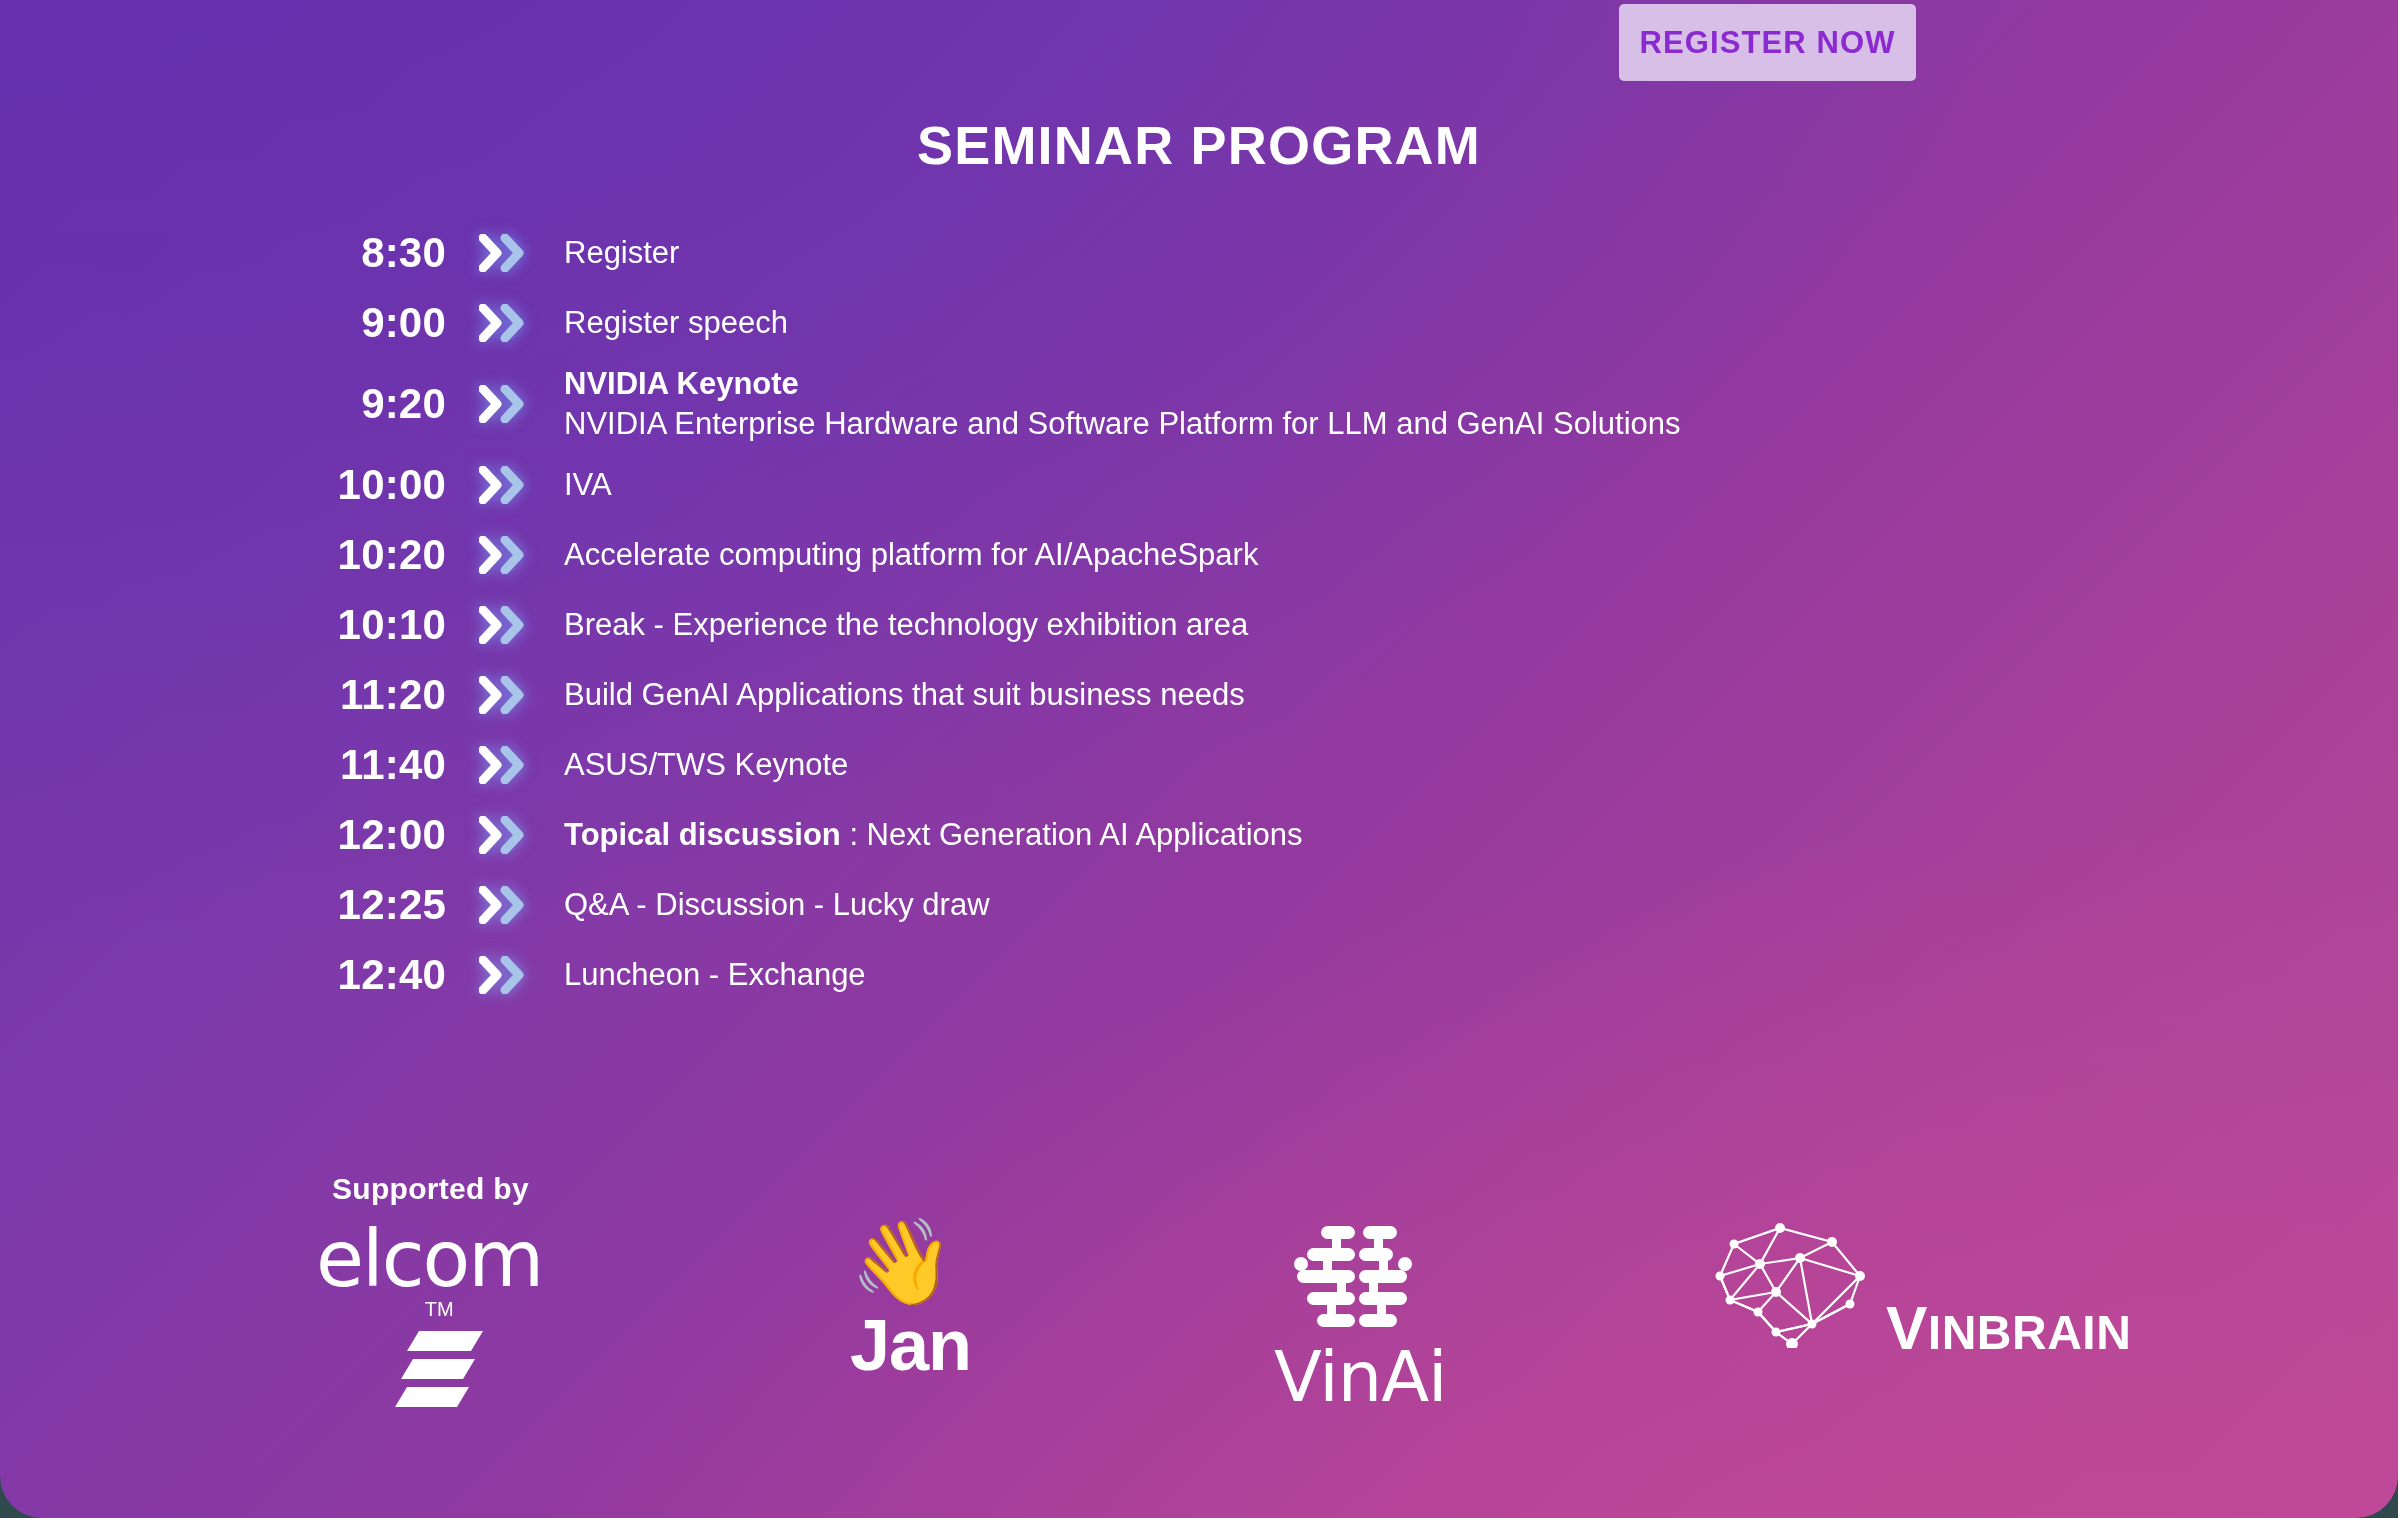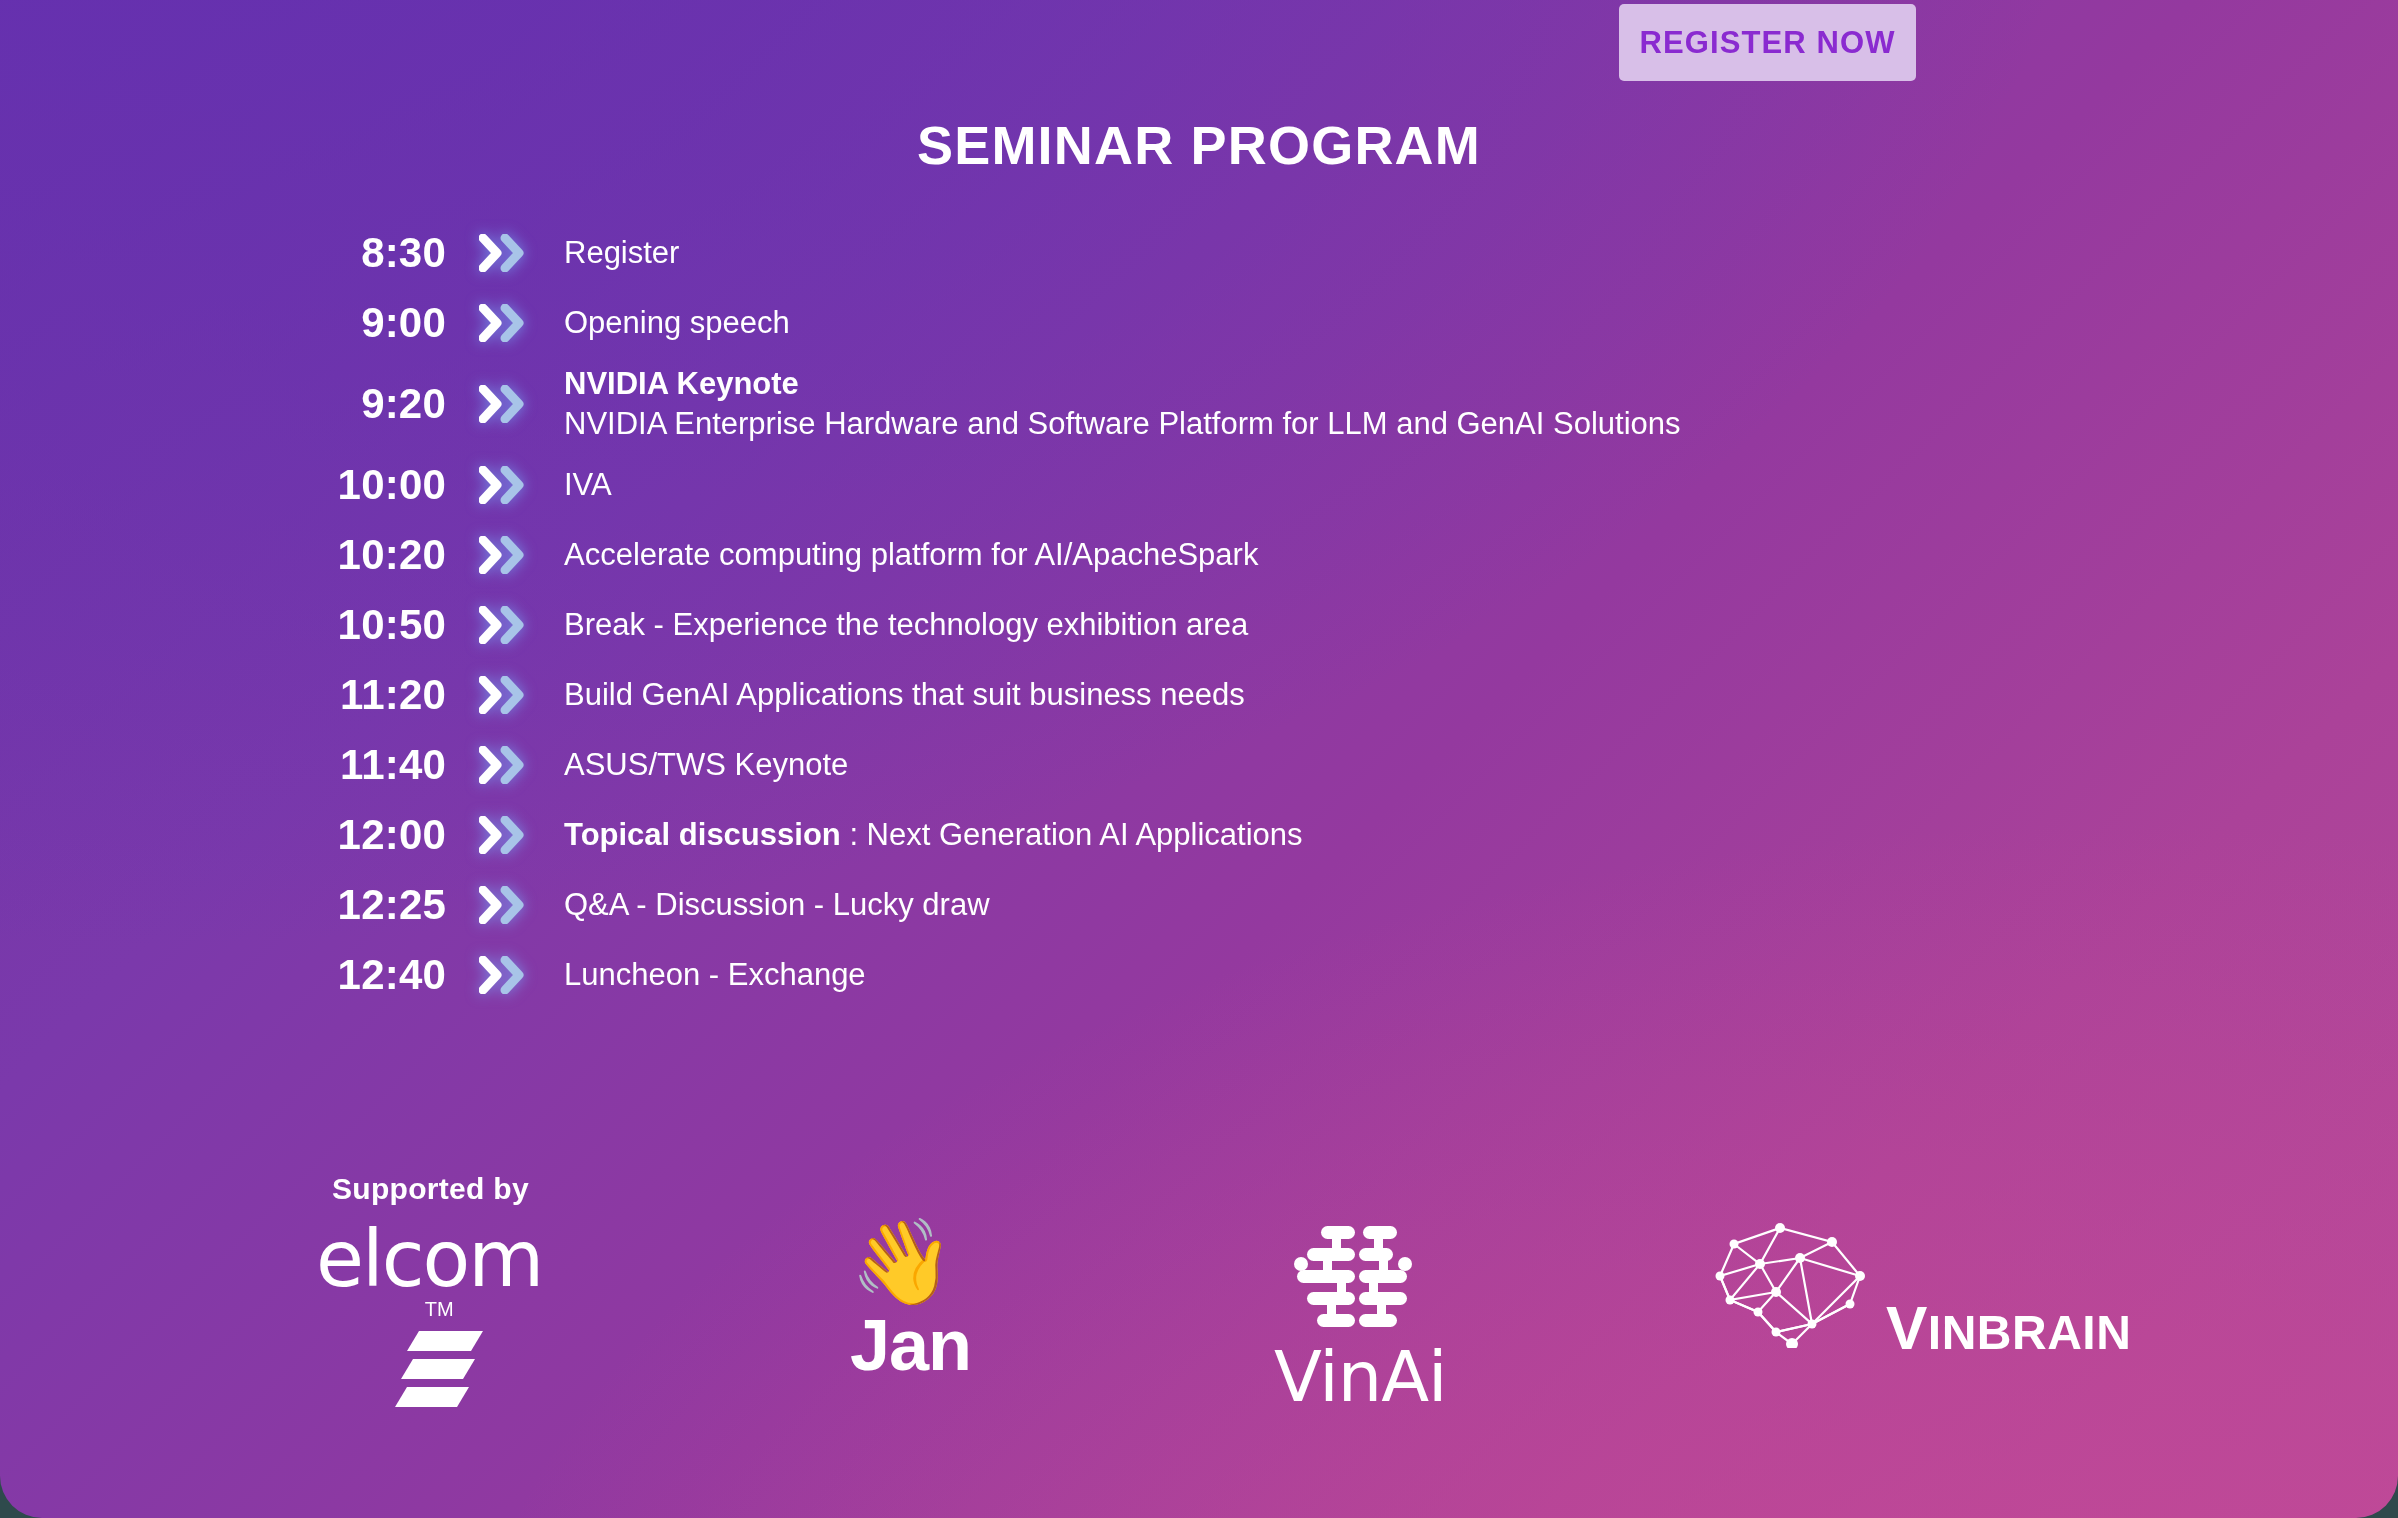--- a/index.html
+++ b/index.html
@@ -135,21 +135,21 @@
     </div>
 
     <div class="row">
       <div class="time">9:00</div>
       <div class="chev">
         <svg width="52" height="38" viewBox="0 0 52 38">
             <path d="M4 4 L18 19 L4 34" fill="none" stroke="#ffffff" stroke-width="9" stroke-linecap="round" stroke-linejoin="round"></path>
             <path d="M26 4 L40 19 L26 34" fill="none" stroke="#a8c4e8" stroke-width="9" stroke-linecap="round" stroke-linejoin="round"></path>
           </svg>
       </div>
-      <div class="desc">Opening speech</div>
+      <div class="desc">Register speech</div>
     </div>
 
     <div class="row tall">
       <div class="time">9:20</div>
       <div class="chev">
         <svg width="52" height="38" viewBox="0 0 52 38">
             <path d="M4 4 L18 19 L4 34" fill="none" stroke="#ffffff" stroke-width="9" stroke-linecap="round" stroke-linejoin="round"></path>
             <path d="M26 4 L40 19 L26 34" fill="none" stroke="#a8c4e8" stroke-width="9" stroke-linecap="round" stroke-linejoin="round"></path>
           </svg>
       </div>
@@ -175,21 +175,21 @@
       <div class="chev">
         <svg width="52" height="38" viewBox="0 0 52 38">
             <path d="M4 4 L18 19 L4 34" fill="none" stroke="#ffffff" stroke-width="9" stroke-linecap="round" stroke-linejoin="round"></path>
             <path d="M26 4 L40 19 L26 34" fill="none" stroke="#a8c4e8" stroke-width="9" stroke-linecap="round" stroke-linejoin="round"></path>
           </svg>
       </div>
       <div class="desc">Accelerate computing platform for AI/ApacheSpark</div>
     </div>
 
     <div class="row">
-      <div class="time">10:50</div>
+      <div class="time">10:10</div>
       <div class="chev">
         <svg width="52" height="38" viewBox="0 0 52 38">
             <path d="M4 4 L18 19 L4 34" fill="none" stroke="#ffffff" stroke-width="9" stroke-linecap="round" stroke-linejoin="round"></path>
             <path d="M26 4 L40 19 L26 34" fill="none" stroke="#a8c4e8" stroke-width="9" stroke-linecap="round" stroke-linejoin="round"></path>
           </svg>
       </div>
       <div class="desc">Break - Experience the technology exhibition area</div>
     </div>
 
     <div class="row">

